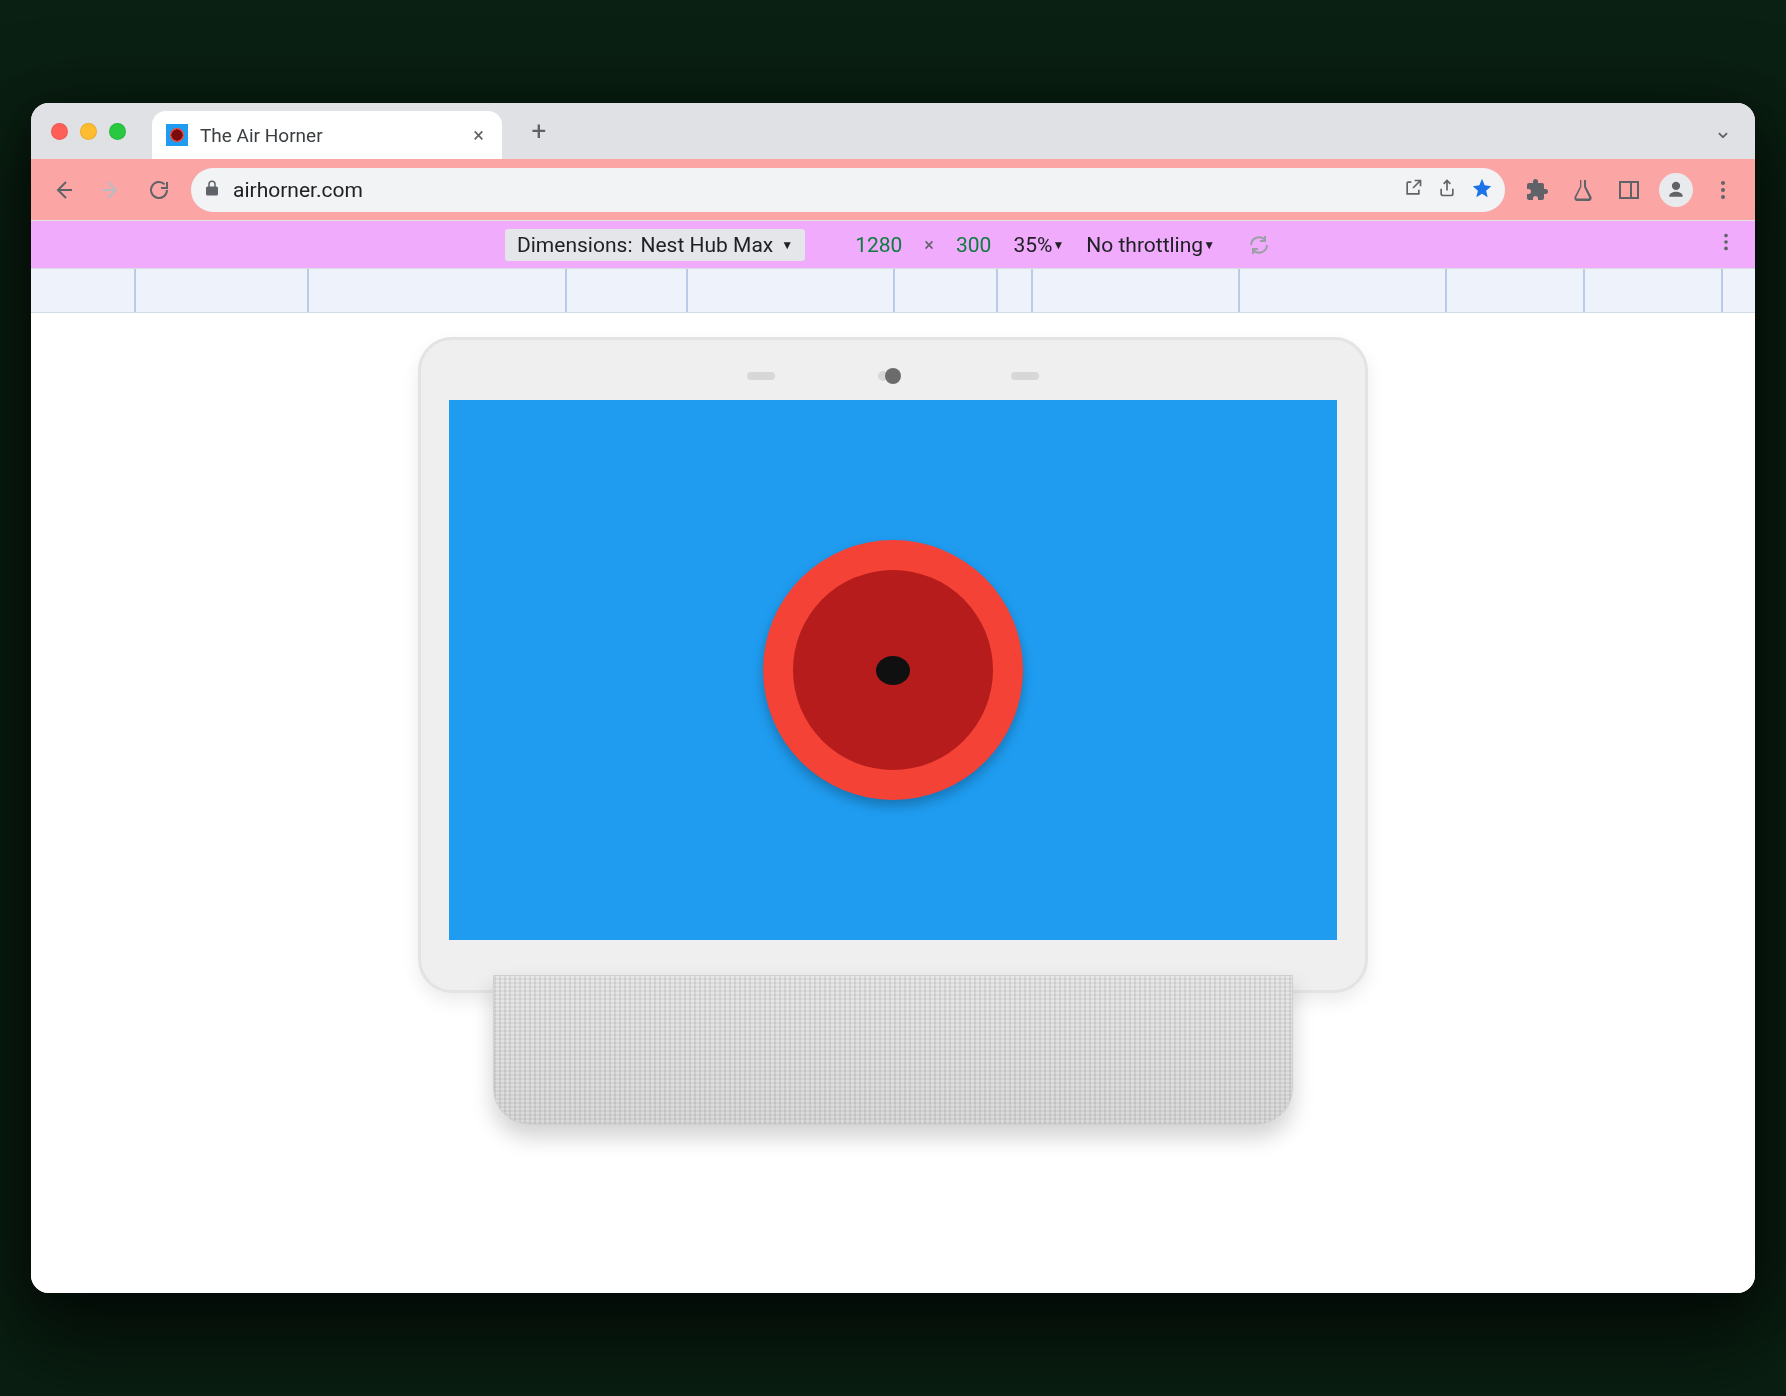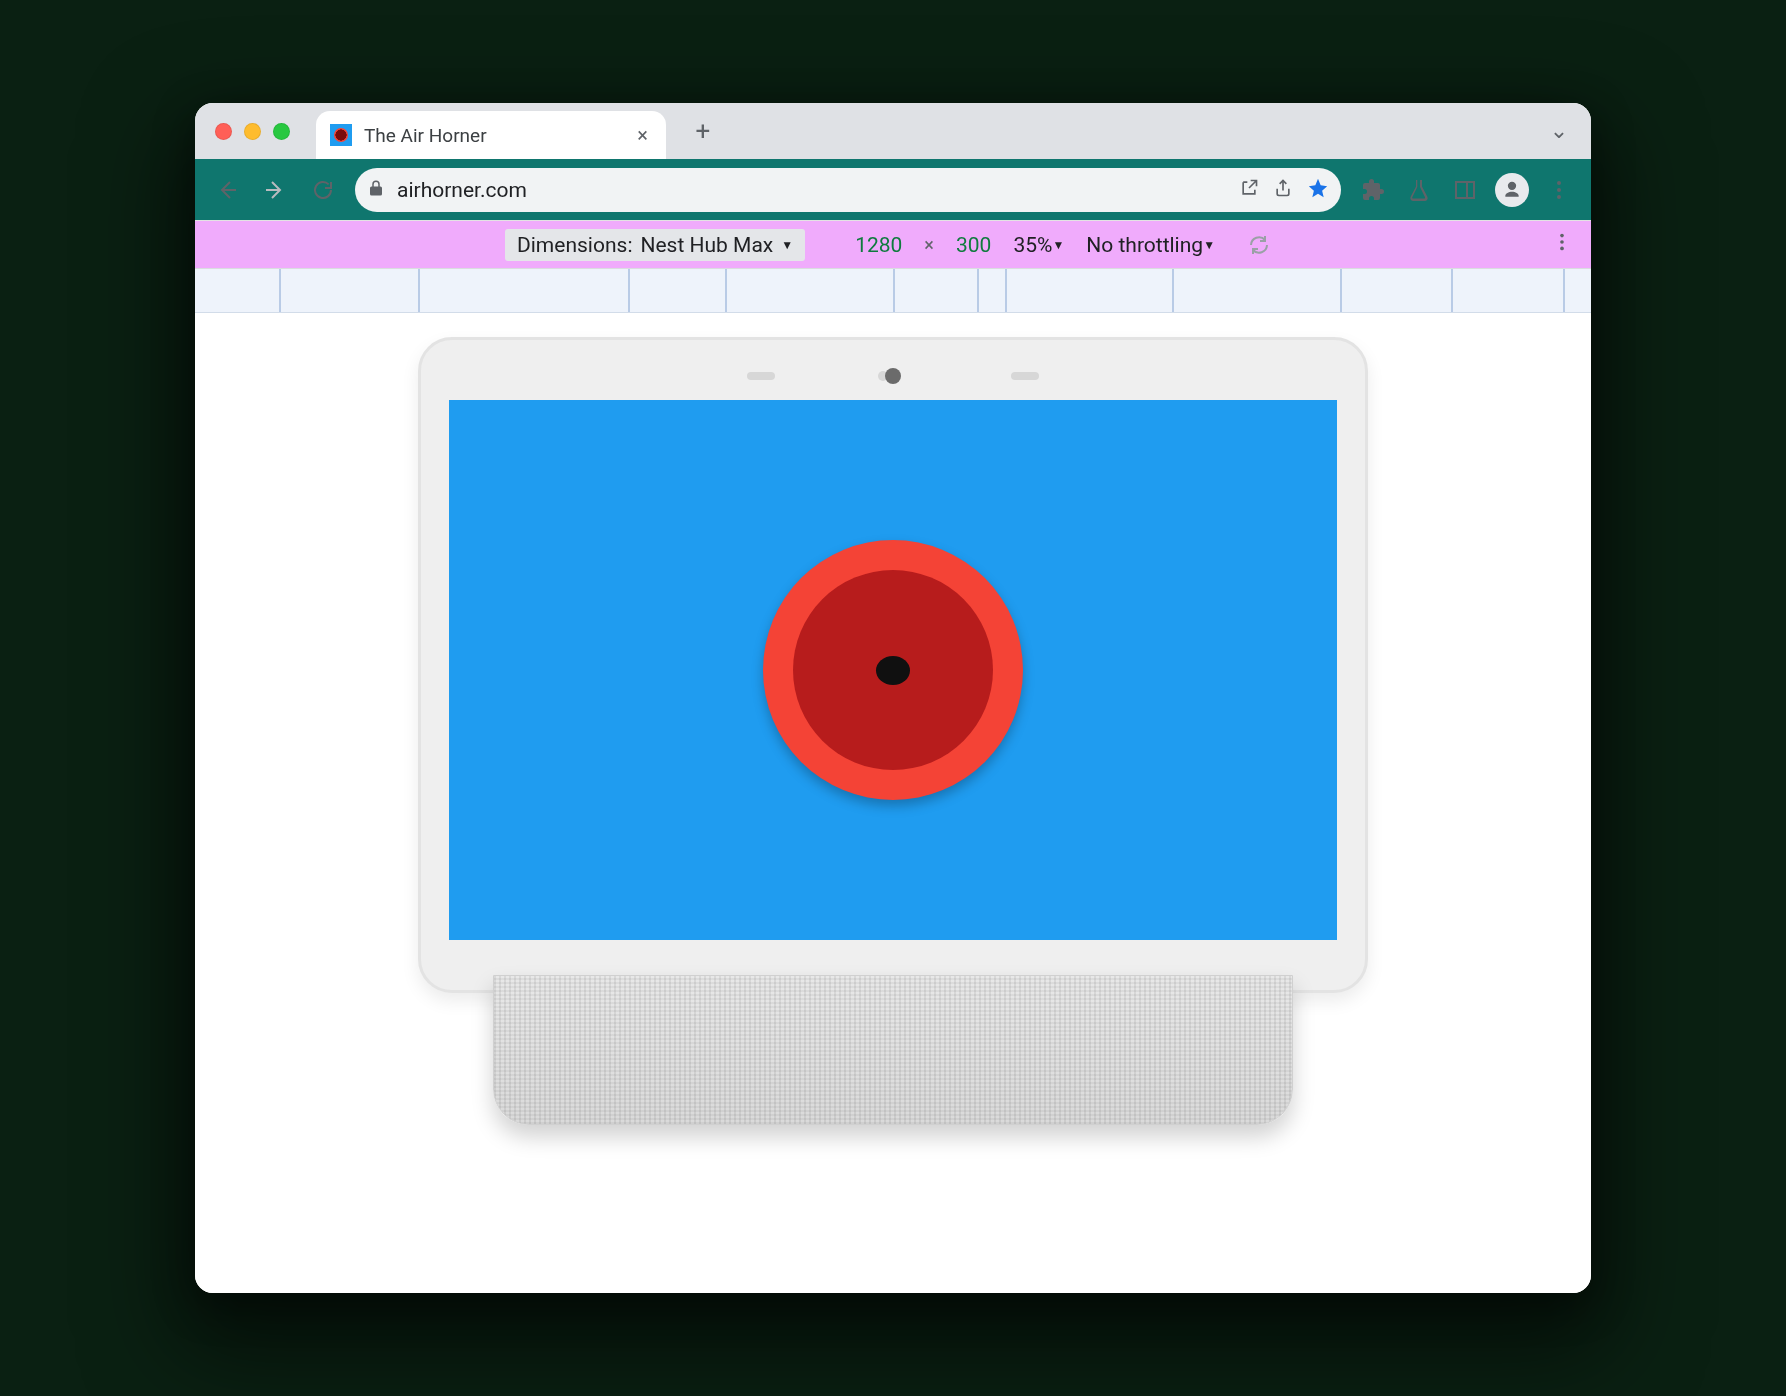--- a/index.html
+++ b/index.html
@@ -6,21 +6,21 @@
   html, body { width: 100%; height: 100%; }
   body {
     font-family: -apple-system, BlinkMacSystemFont, "Segoe UI", Roboto, Arial, sans-serif;
     background: #0a2012;
     display: flex;
     align-items: center;
     justify-content: center;
   }
 
   .window {
-    width: 1396px;
+    width: 1724px;
     height: 1190px;
     background: #fff;
     border-radius: 18px;
     box-shadow: 0 40px 90px 20px rgba(0,0,0,0.55), 0 10px 40px rgba(0,0,0,0.4);
     display: flex;
     flex-direction: column;
     overflow: hidden;
   }
 
   
@@ -67,21 +67,21 @@
     width: 46px; display:flex; align-items:center; justify-content:center;
     align-self:center; height:42px; border-radius:50%;
     color:#5f6368; font-size:26px; margin-left:14px;
   }
   .titlebar-spacer { flex:1; }
   .tabs-dropdown { align-self:center; width:40px; height:40px; display:flex;align-items:center;justify-content:center;color:#5f6368;}
 
   
   .toolbar {
     height: 62px;
-    background: #0f766e;
+    background: #fca5a5;
     border-bottom: 1px solid #e3e3e3;
     display:flex; align-items:center; padding:0 10px; gap:4px;
   }
   .icon-btn {
     width:44px; height:44px; display:flex; align-items:center; justify-content:center;
     color:#5f6368; border-radius:50%;
   }
   .icon-btn.disabled { color:#b8bbbf; }
   .icon-btn svg { width:24px; height:24px; }
   .omnibox {

